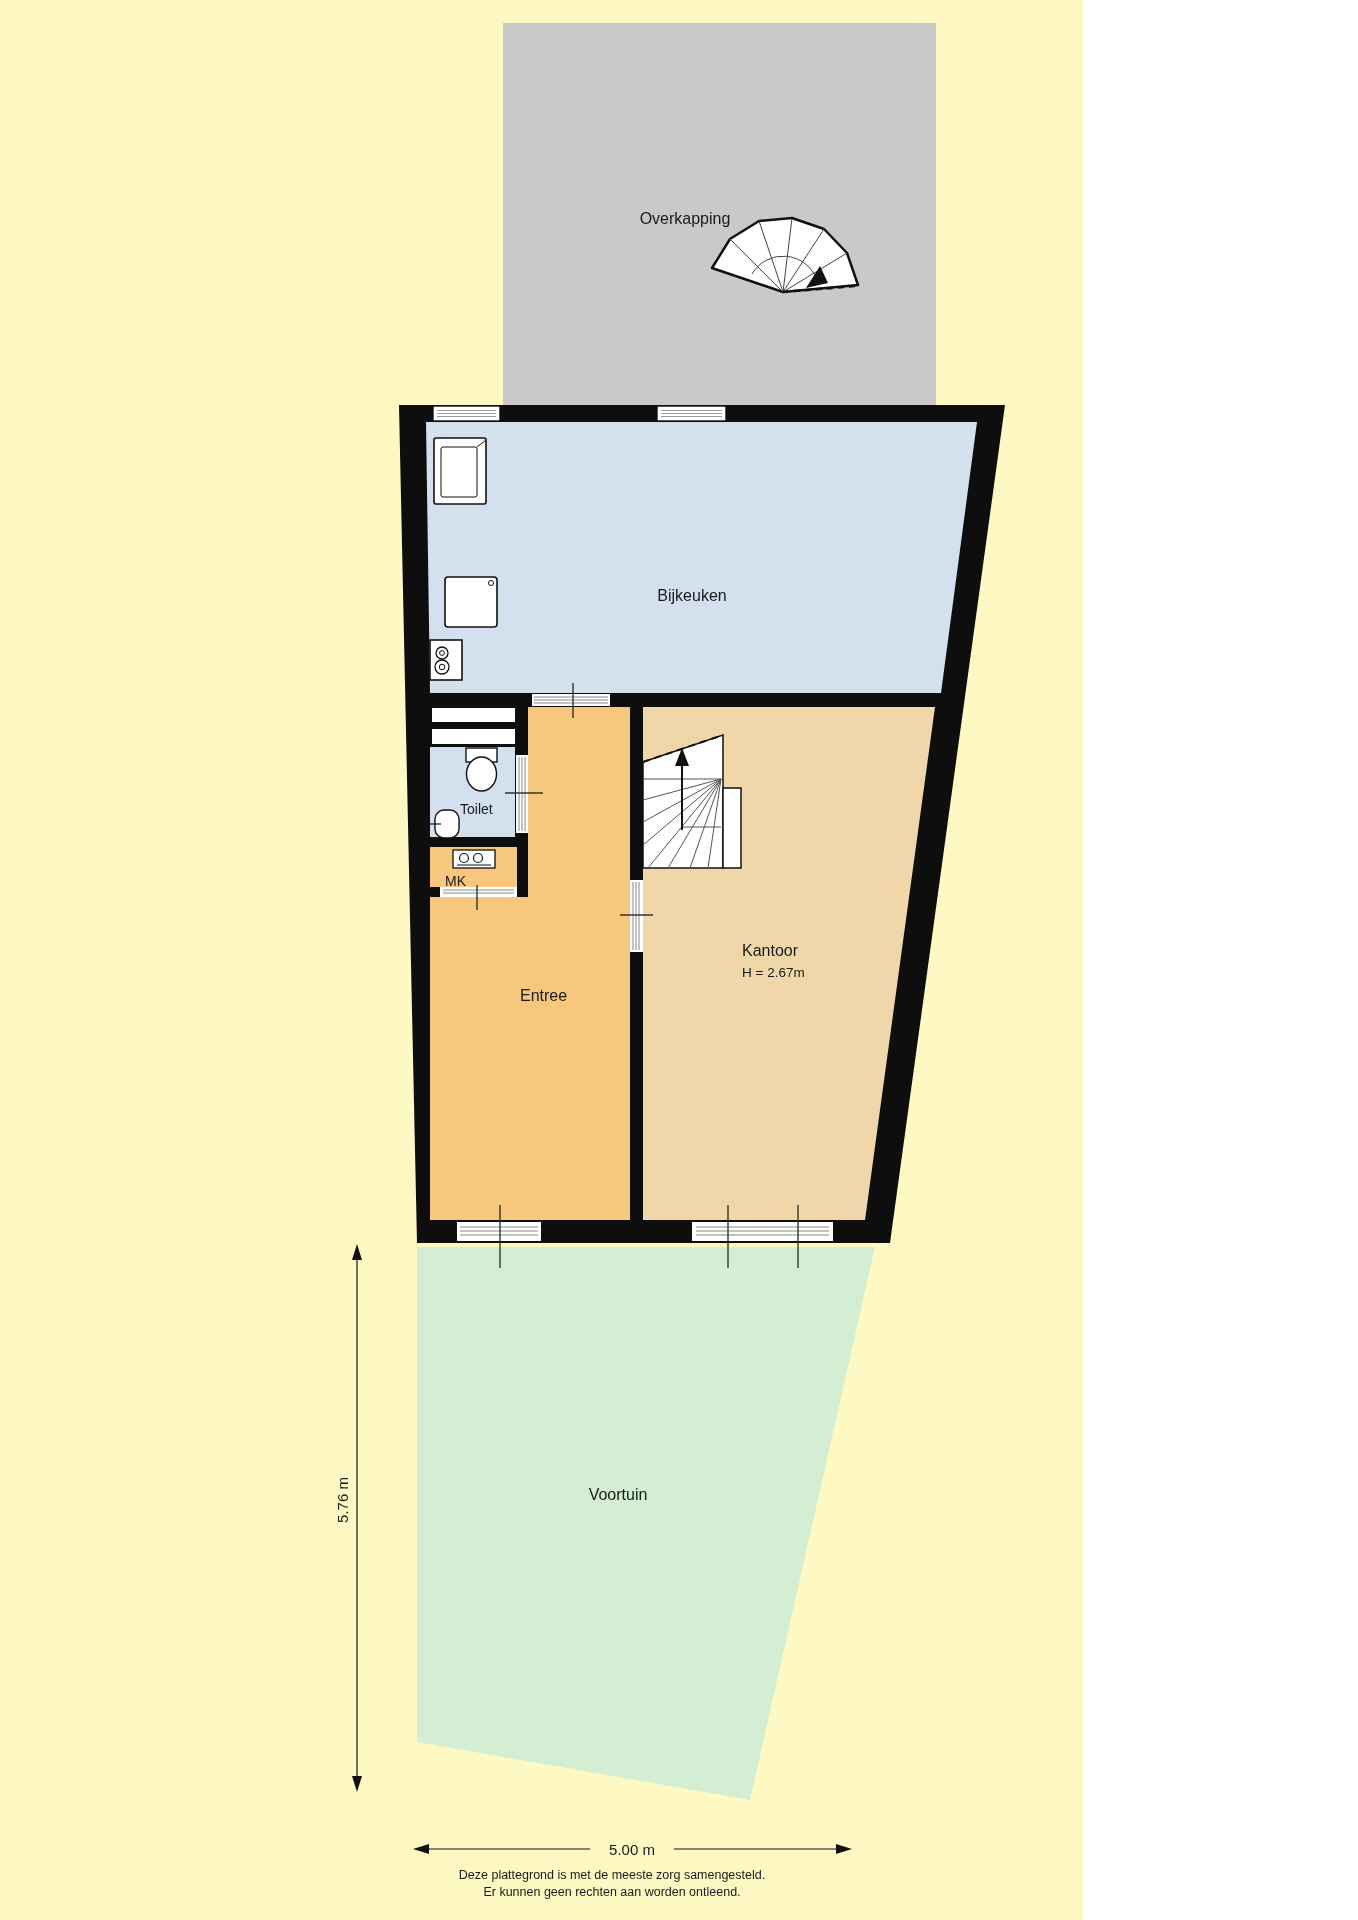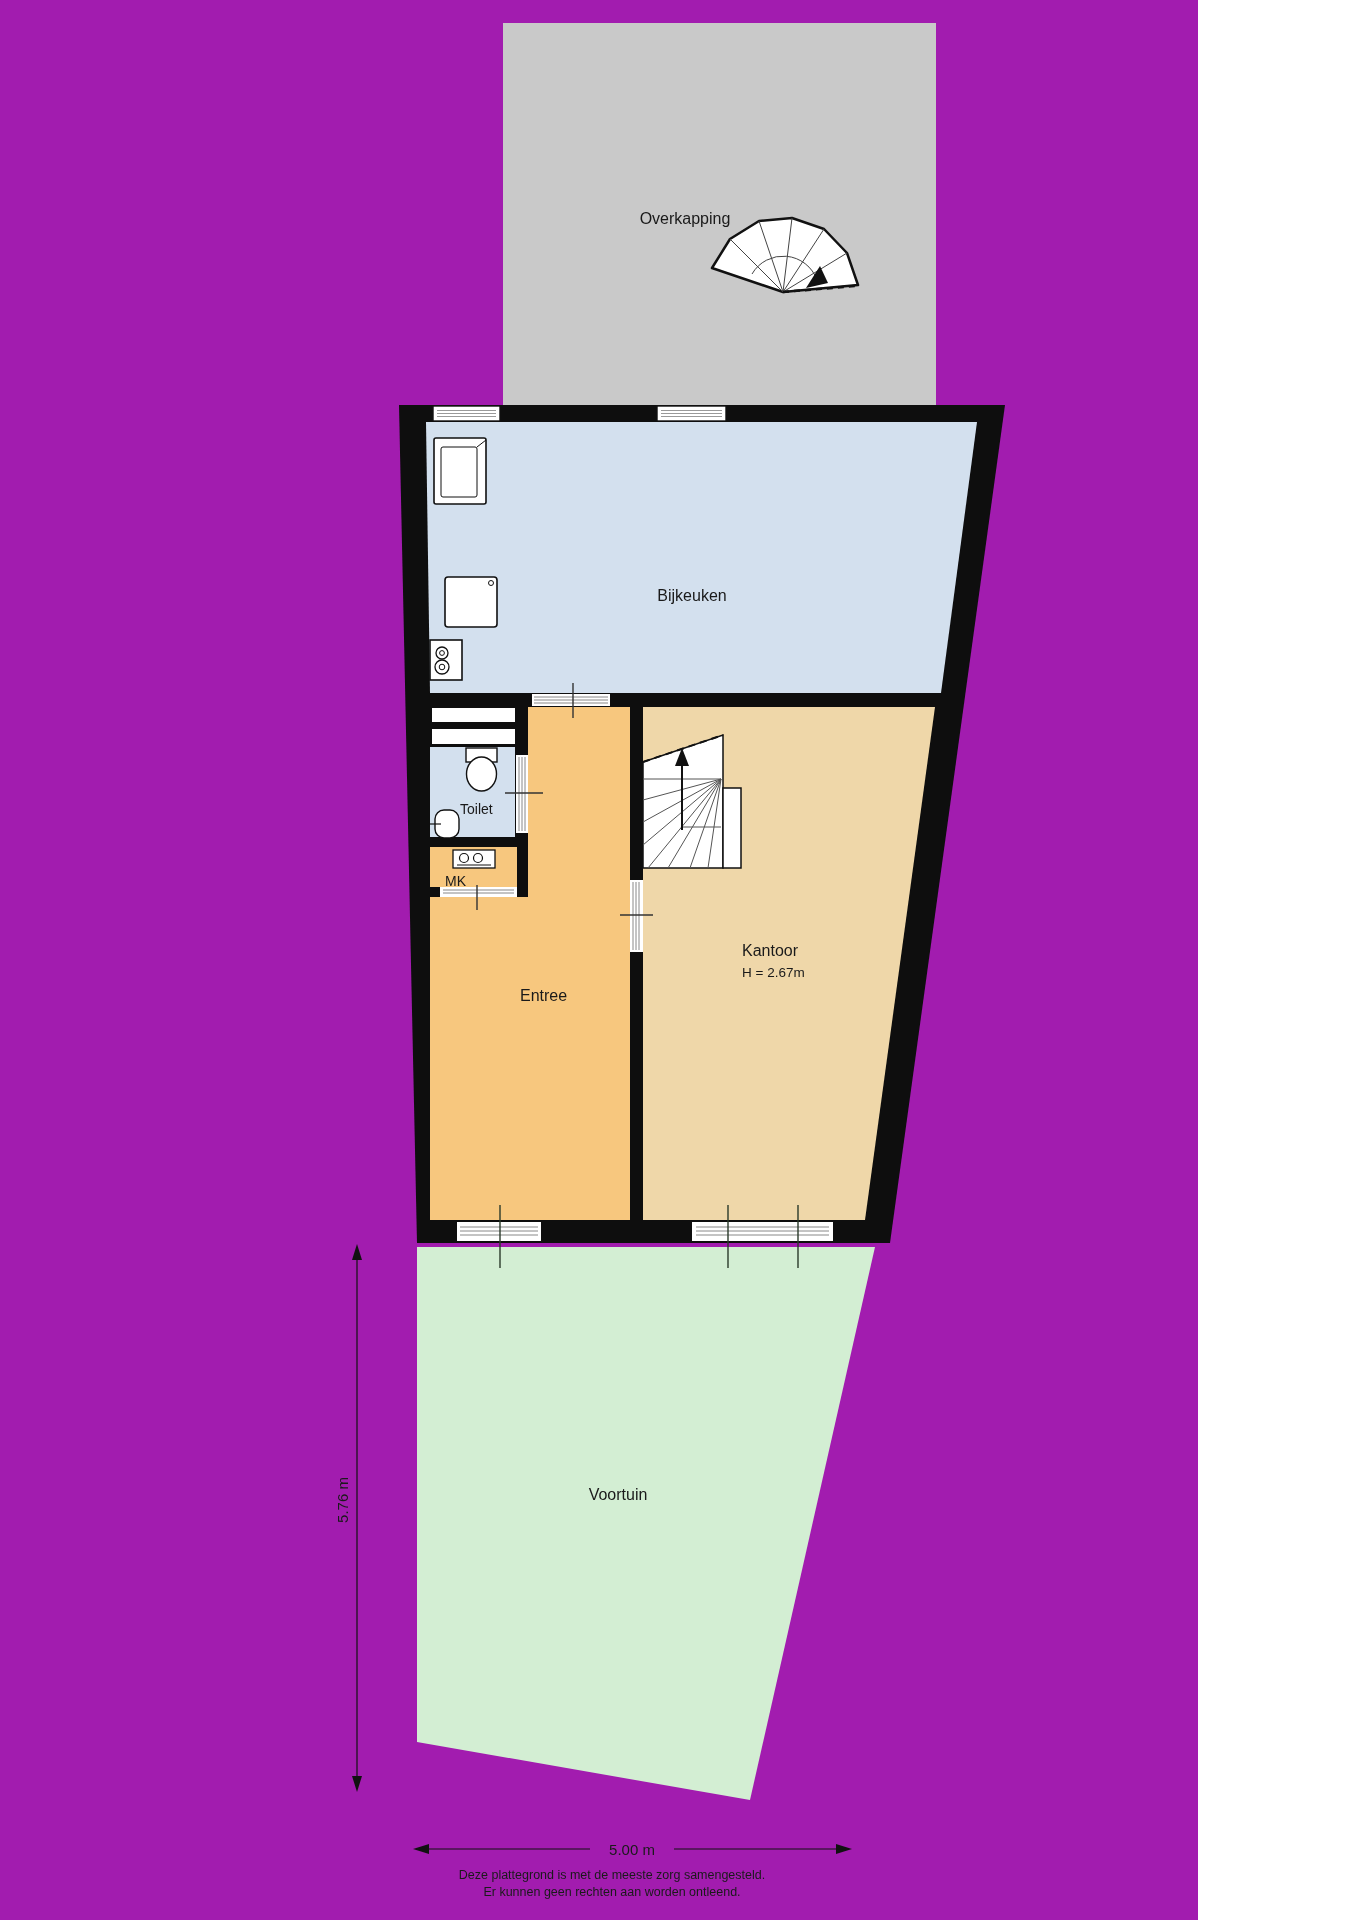--- a/index.html
+++ b/index.html
@@ -1,16 +1,16 @@
 <!DOCTYPE html>
 <html><head>
 <meta charset="utf-8">
 <style>
   html,body{margin:0;padding:0;background:#ffffff;}
-  .page{position:relative;width:1198px;height:1920px;background:#a21caf;overflow:hidden;
+  .page{position:relative;width:1083px;height:1920px;background:#fef9c3;overflow:hidden;
         font-family:"Liberation Sans", sans-serif;}
   svg text{font-family:"Liberation Sans", sans-serif;fill:#1a1a1a;}
   .room-label{font-size:16px;}
   .small-label{font-size:14px;}
   .note-label{font-size:13.5px;}
   .dim-label{font-size:15px;}
   .footer-label{font-size:12.5px;}
 </style>
 </head>
 <body>

